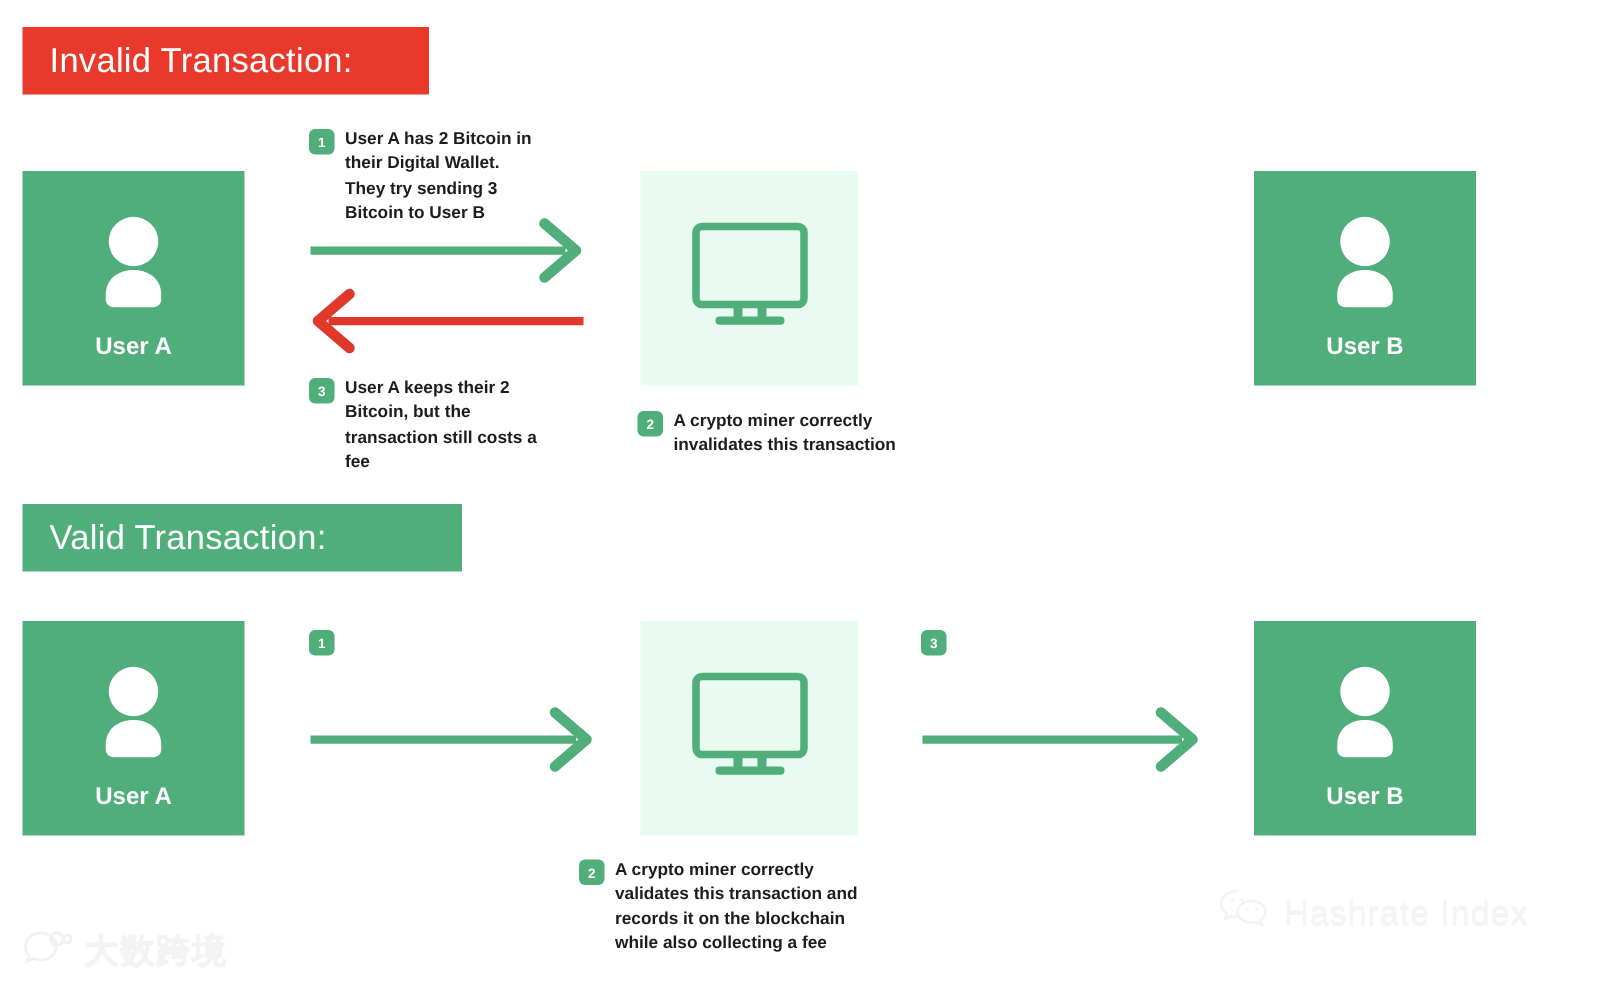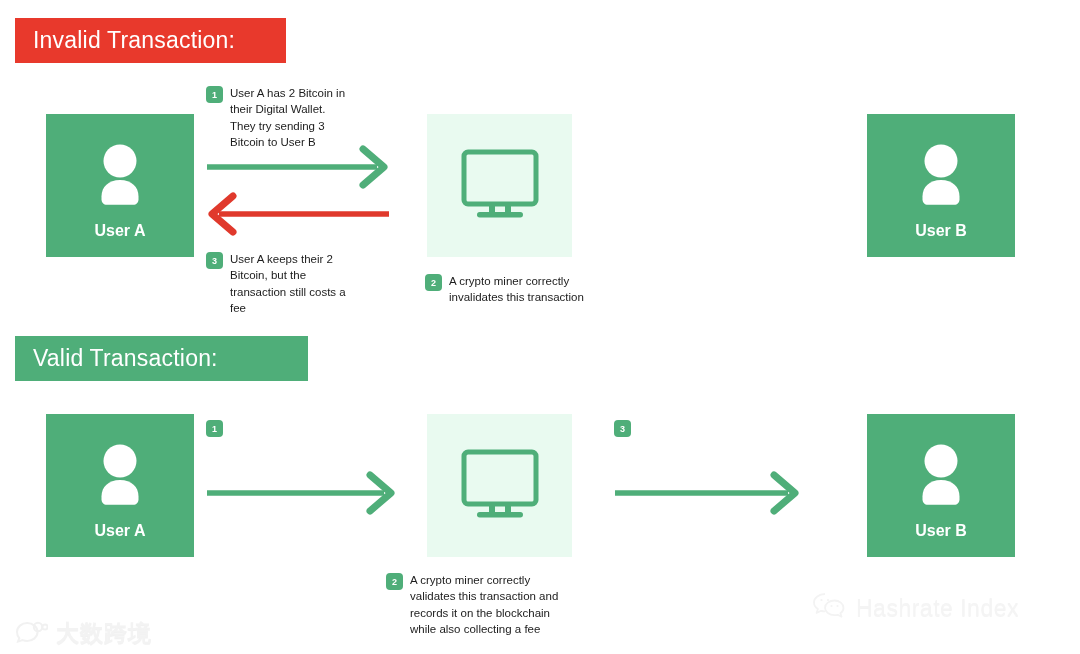--- a/index.html
+++ b/index.html
@@ -48,21 +48,20 @@
   }
 
   
   .user-card {
     position: absolute;
     background: #4fae79;
     display: flex;
     flex-direction: column;
     align-items: center;
     justify-content: flex-start;
-    margin-left: 31px;
   }
   .user-card .person {
     margin-top: 30px;
   }
   .user-card .user-label {
     color: #ffffff;
     font-size: 16px;
     font-weight: 700;
     margin-top: 12px;
   }
@@ -104,21 +103,21 @@
     font-size: 9px;
     font-weight: 700;
     display: flex;
     align-items: center;
     justify-content: center;
     margin-top: 1px;
   }
   .step-text {
     color: #1c1c1c;
     font-size: 11.5px;
-    font-weight: 400;
+    font-weight: 700;
     line-height: 1.42;
     white-space: pre-line;
   }
 
   #step1-top { left: 206px; top: 85px;  width: 180px; }
   #step3-top { left: 206px; top: 251px; width: 180px; }
   #step2-top { left: 425px; top: 273px; width: 200px; }
   #step1-bot { left: 206px; top: 419px; width: 200px; }
   #step3-bot { left: 614px; top: 419px; width: 190px; }
   #step2-bot { left: 386px; top: 572px; width: 200px; }

